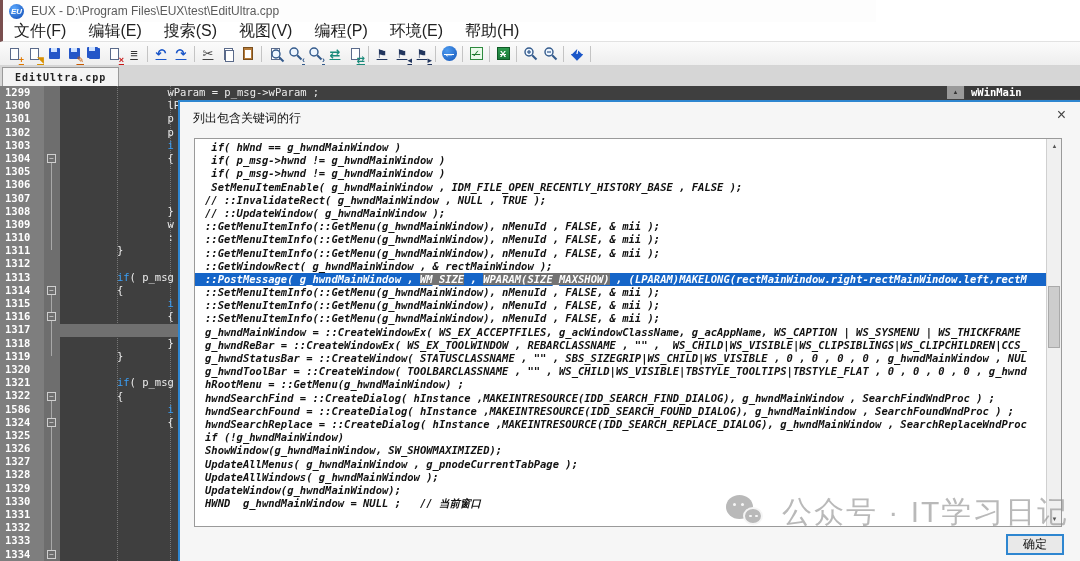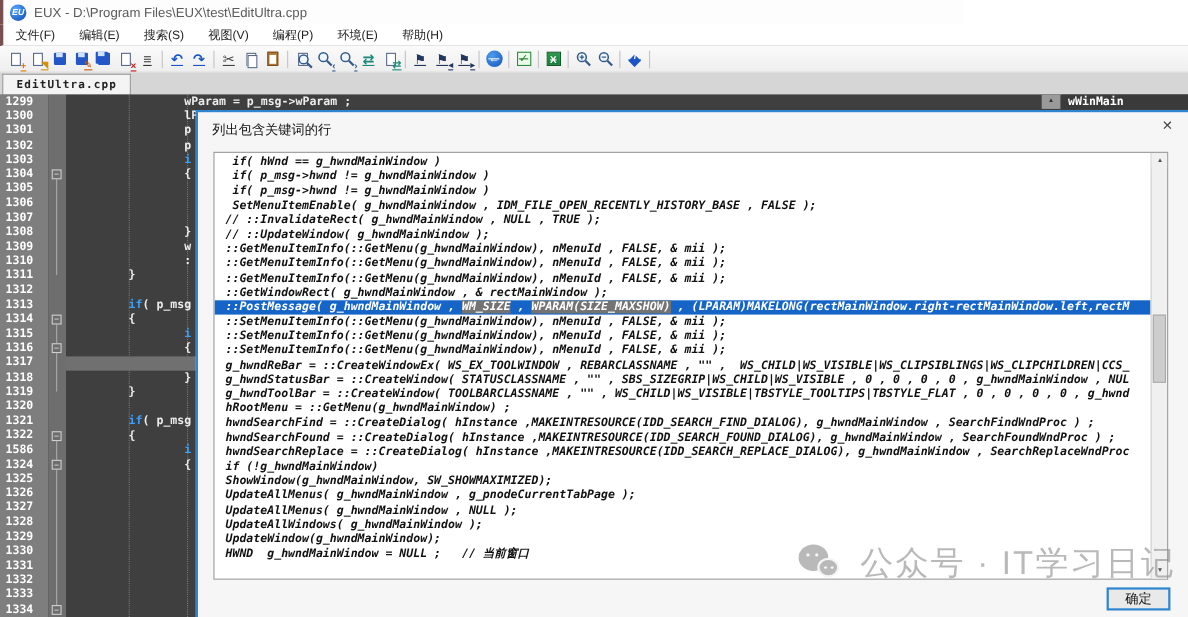--- a/index.html
+++ b/index.html
@@ -12,21 +12,21 @@
               border-left:3px solid #7a4f4f; display:flex; align-items:center; }
   .appicon { width:15px; height:15px; margin-left:6px; border-radius:50%;
              background:radial-gradient(circle at 35% 30%, #5aa8ff, #0d47b0);
              color:#fff; font-size:8px; font-style:italic; font-weight:bold;
              display:flex; align-items:center; justify-content:center; }
   .title { margin-left:7px; font-size:12px; color:#5a5a5a; }
 
   .menubar { position:absolute; left:0; top:22px; width:1080px; height:20px; background:#ffffff;
              border-left:3px solid #7a4f4f; border-bottom:1px solid #e2e2e2;
              display:flex; align-items:center; }
-  .menu-item { font-size:11px; color:#222; padding:2px 11px; cursor:default;text-align:center; }
+  .menu-item { font-size:16px; color:#222; padding:2px 11px; cursor:default;text-align:center; }
 
   .toolbar { position:absolute; left:0; top:42px; width:1080px; height:24px;
              background:linear-gradient(#fbfbfb,#eeeeee); border-bottom:1px solid #d5d5d5;
              display:flex; align-items:center; padding-left:4px; }
   .tb-icon { width:20px; height:20px; display:inline-flex; align-items:center; justify-content:center;
              position:relative; font-size:13px; }
   .tb-sep { width:1px; height:16px; background:#c4c4c4; margin:0 3px; }
   .pg { display:inline-block; width:9px; height:12px; background:#fff; border:1px solid #5a6a8a; }
   .pg3 { position:absolute; left:7px; top:6px; }
   .fl { display:inline-block; width:11px; height:11px; background:#2456c8; border-radius:1px; position:relative; }
@@ -61,21 +61,21 @@
                 font-size:10.5px; font-weight:bold; color:#fff; padding-left:5px; }
   .foldmargin { position:absolute; left:44px; top:0; width:16px; height:475px; background:#6e6e6e; }
   .fold-box { position:absolute; left:3px; width:9px; height:9px; background:#6e6e6e;
               border:1px solid #cfcfcf; color:#e8e8e8; font-size:8px; line-height:7px;
               text-align:center; }
   .fold-line { position:absolute; left:7px; width:1px; background:#a8a8a8; }
   .code { position:absolute; left:60px; top:0; right:0; height:475px; background:#3f3f3f; overflow:hidden; }
   .guide { position:absolute; top:0; bottom:0; width:0; border-left:1px dotted #909090; opacity:.7; }
   .curline { position:absolute; left:0; right:0; height:13.2px; background:#707070; }
   .code-row { position:absolute; left:0; height:13.2px; line-height:13.2px; white-space:pre;
-              font-family:"DejaVu Sans Mono",monospace; font-size:10.5px; font-weight:bold; color:#ececec; }
+              font-family:"DejaVu Sans Mono",monospace; font-size:10.5px; font-weight:normal; color:#ececec; }
   .code-row .k { color:#3aa0f8; }
   .vscroll-up { position:absolute; left:947px; top:0; width:17px; height:13px; background:#9a9a9a;
                 color:#333; font-size:6px; line-height:13px; text-align:center; }
   .funcpanel { position:absolute; left:965px; top:0; width:115px; height:13.2px; background:#3a3a3a;
                color:#fff; font-family:"DejaVu Sans Mono",monospace; font-size:10.5px; font-weight:bold;
                line-height:13.2px; padding-left:6px; }
 
   
   .dialog { position:absolute; left:178px; top:100px; width:902px; height:461px; background:#f6f6f6;
             border-top:2px solid #2e86d0; border-left:2px solid #2e86d0; z-index:10; }
@@ -350,31 +350,31 @@
         <div class="result-row">// ::InvalidateRect( g_hwndMainWindow , NULL , TRUE );</div>
         <div class="result-row">// ::UpdateWindow( g_hwndMainWindow );</div>
         <div class="result-row">::GetMenuItemInfo(::GetMenu(g_hwndMainWindow), nMenuId , FALSE, &amp; mii );</div>
         <div class="result-row">::GetMenuItemInfo(::GetMenu(g_hwndMainWindow), nMenuId , FALSE, &amp; mii );</div>
         <div class="result-row">::GetMenuItemInfo(::GetMenu(g_hwndMainWindow), nMenuId , FALSE, &amp; mii );</div>
         <div class="result-row">::GetWindowRect( g_hwndMainWindow , &amp; rectMainWindow );</div>
         <div class="result-row sel"><span>::PostMessage( g_hwndMainWindow , </span><span class="hl">WM_SIZE</span><span> , </span><span class="hl">WPARAM(SIZE_MAXSHOW)</span><span> , (LPARAM)MAKELONG(rectMainWindow.right-rectMainWindow.left,rectM</span></div>
         <div class="result-row">::SetMenuItemInfo(::GetMenu(g_hwndMainWindow), nMenuId , FALSE, &amp; mii );</div>
         <div class="result-row">::SetMenuItemInfo(::GetMenu(g_hwndMainWindow), nMenuId , FALSE, &amp; mii );</div>
         <div class="result-row">::SetMenuItemInfo(::GetMenu(g_hwndMainWindow), nMenuId , FALSE, &amp; mii );</div>
+        <div class="result-row">g_hwndMainWindow = ::CreateWindowEx( WS_EX_ACCEPTFILES, g_acWindowClassName, g_acAppName, WS_CAPTION | WS_SYSMENU | WS_THICKFRAME</div>
         <div class="result-row">g_hwndReBar = ::CreateWindowEx( WS_EX_TOOLWINDOW , REBARCLASSNAME , "" ,  WS_CHILD|WS_VISIBLE|WS_CLIPSIBLINGS|WS_CLIPCHILDREN|CCS_</div>
         <div class="result-row">g_hwndStatusBar = ::CreateWindow( STATUSCLASSNAME , "" , SBS_SIZEGRIP|WS_CHILD|WS_VISIBLE , 0 , 0 , 0 , 0 , g_hwndMainWindow , NUL</div>
         <div class="result-row">g_hwndToolBar = ::CreateWindow( TOOLBARCLASSNAME , "" , WS_CHILD|WS_VISIBLE|TBSTYLE_TOOLTIPS|TBSTYLE_FLAT , 0 , 0 , 0 , 0 , g_hwnd</div>
         <div class="result-row">hRootMenu = ::GetMenu(g_hwndMainWindow) ;</div>
         <div class="result-row">hwndSearchFind = ::CreateDialog( hInstance ,MAKEINTRESOURCE(IDD_SEARCH_FIND_DIALOG), g_hwndMainWindow , SearchFindWndProc ) ;</div>
         <div class="result-row">hwndSearchFound = ::CreateDialog( hInstance ,MAKEINTRESOURCE(IDD_SEARCH_FOUND_DIALOG), g_hwndMainWindow , SearchFoundWndProc ) ;</div>
         <div class="result-row">hwndSearchReplace = ::CreateDialog( hInstance ,MAKEINTRESOURCE(IDD_SEARCH_REPLACE_DIALOG), g_hwndMainWindow , SearchReplaceWndProc</div>
         <div class="result-row">if (!g_hwndMainWindow)</div>
         <div class="result-row">ShowWindow(g_hwndMainWindow, SW_SHOWMAXIMIZED);</div>
         <div class="result-row">UpdateAllMenus( g_hwndMainWindow , g_pnodeCurrentTabPage );</div>
-        <div class="result-row">UpdateAllMenus( g_hwndMainWindow , NULL );</div>
         <div class="result-row">UpdateAllWindows( g_hwndMainWindow );</div>
         <div class="result-row">UpdateWindow(g_hwndMainWindow);</div>
         <div class="result-row">HWND  g_hwndMainWindow = NULL ;   // 当前窗口</div>
       </div>
     <div class="sb">
       <div class="sb-up">▲</div>
       <div class="sb-thumb"></div>
       <div class="sb-down">▼</div>
     </div>
   </div>

